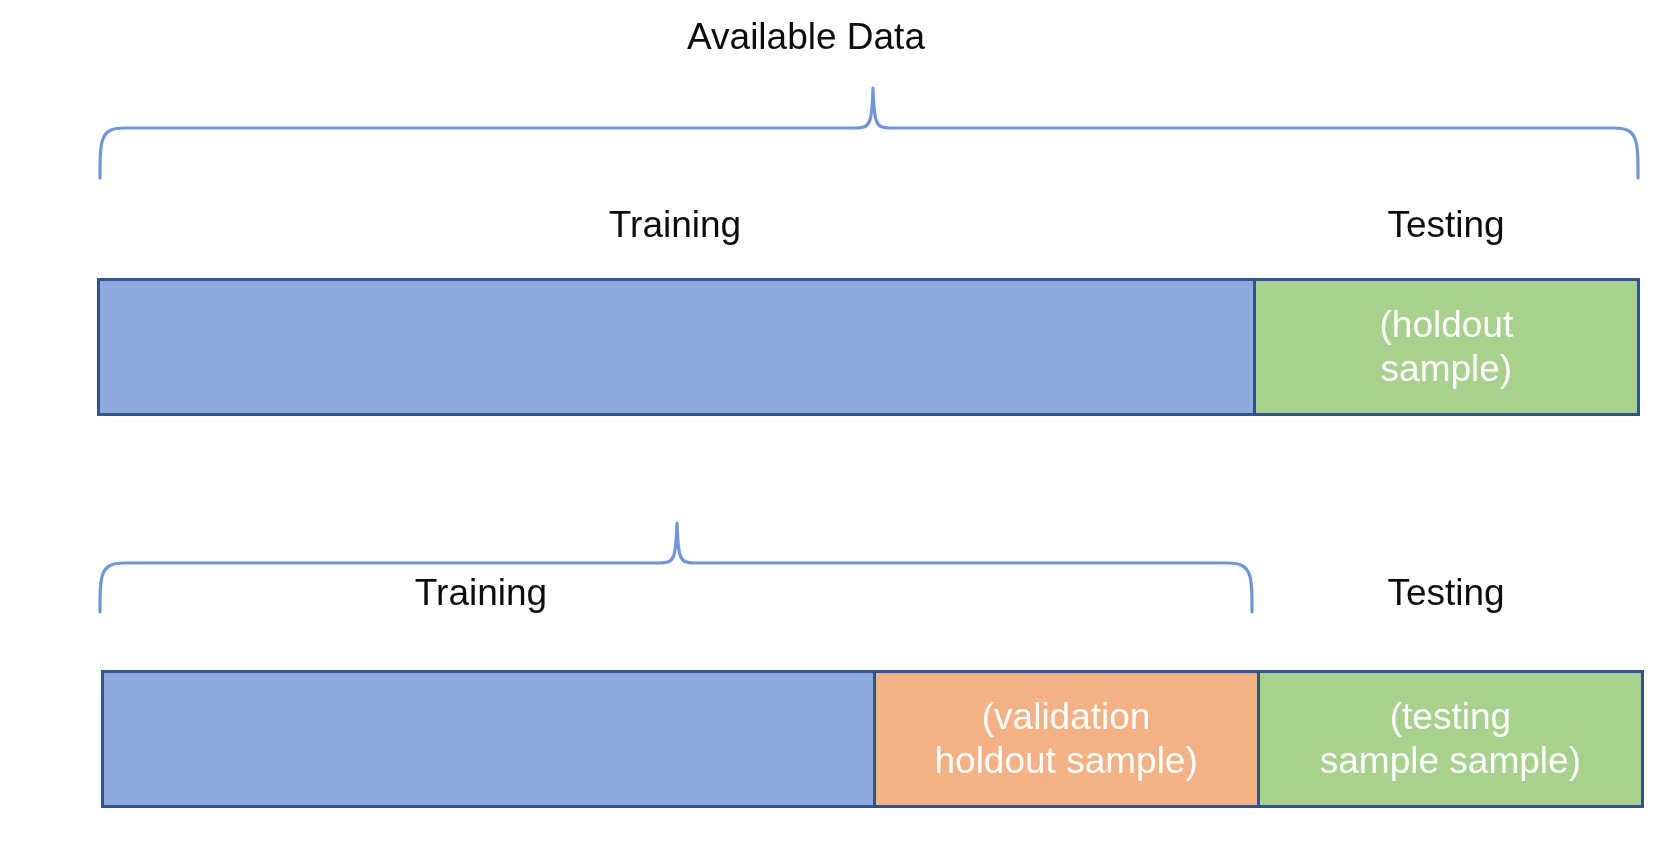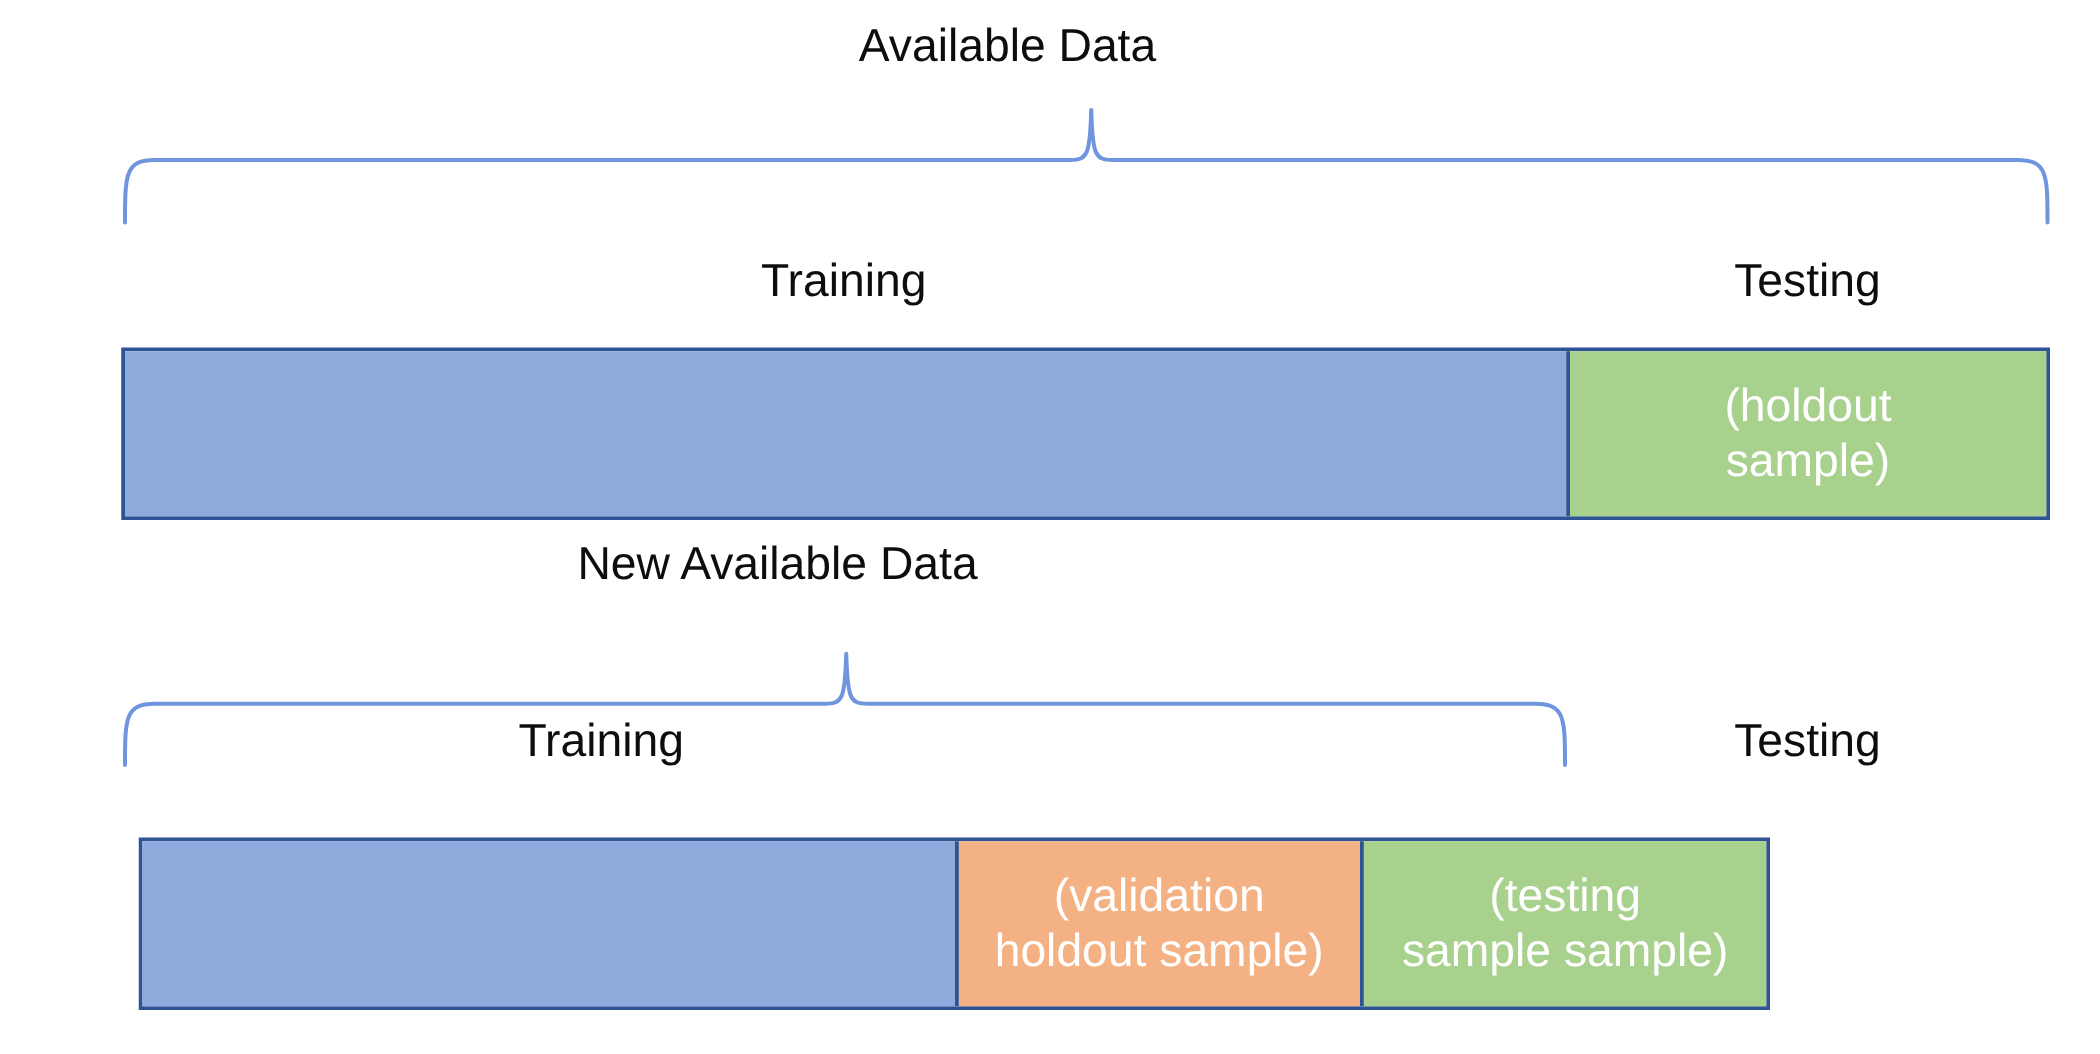--- a/index.html
+++ b/index.html
@@ -79,21 +79,20 @@
     white-space: pre-line;
   }
 </style>
 </head>
 <body>
 
 <div id="canvas">
 
   <div class="lbl" style="left:806px; top:18px;">Available Data</div>
 
-  <div class="lbl" style="left:622px; top:432px;">New Available Data</div>
 
   <svg class="brace-svg" viewBox="0 0 1680 843">
 
     <path class="brace-path" d="M 100,178
              C 100,140 100,128 124,128
              L 856,128
              C 870,128 872,124 873,88
              C 874,124 876,128 890,128
              L 1614,128
              C 1638,128 1638,140 1638,178"></path>
@@ -116,21 +115,21 @@
     </div>
     <div class="seg seg-green" style="flex:0 0 25%;">
       <span class="seg-text">(holdout
 sample)</span>
     </div>
   </div>
 
   <div class="lbl" style="left:481px; top:574px;">Training</div>
   <div class="lbl" style="left:1446px; top:574px;">Testing</div>
 
-  <div class="bar" style="left:111px; top:670px; width:1305px; height:138px;">
+  <div class="bar" style="left:101px; top:670px; width:1543px; height:138px;">
     <div class="seg seg-blue" style="flex:0 0 50%;">
       <span class="seg-text"></span>
     </div>
     <div class="seg seg-orange" style="flex:0 0 25%;">
       <span class="seg-text">(validation
 holdout sample)</span>
     </div>
     <div class="seg seg-green" style="flex:0 0 25%;">
       <span class="seg-text">(testing
 sample sample)</span>

